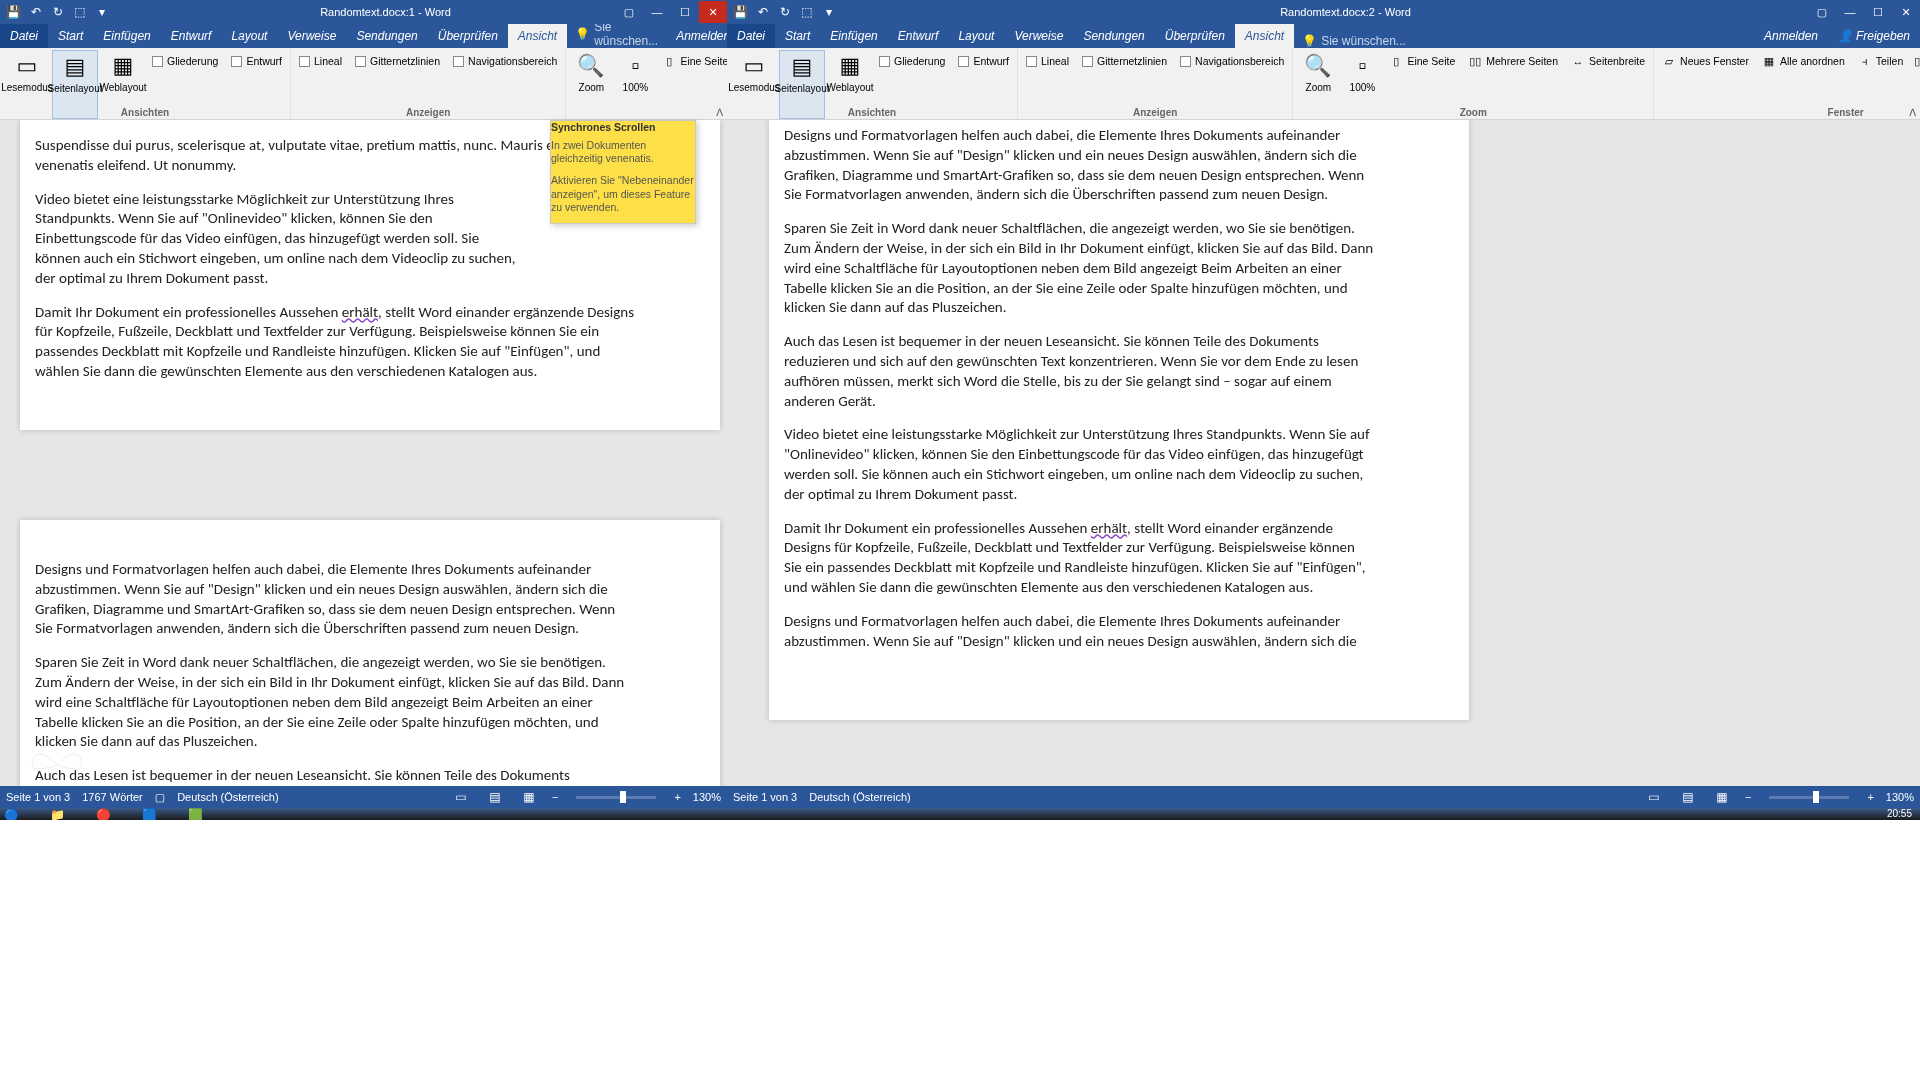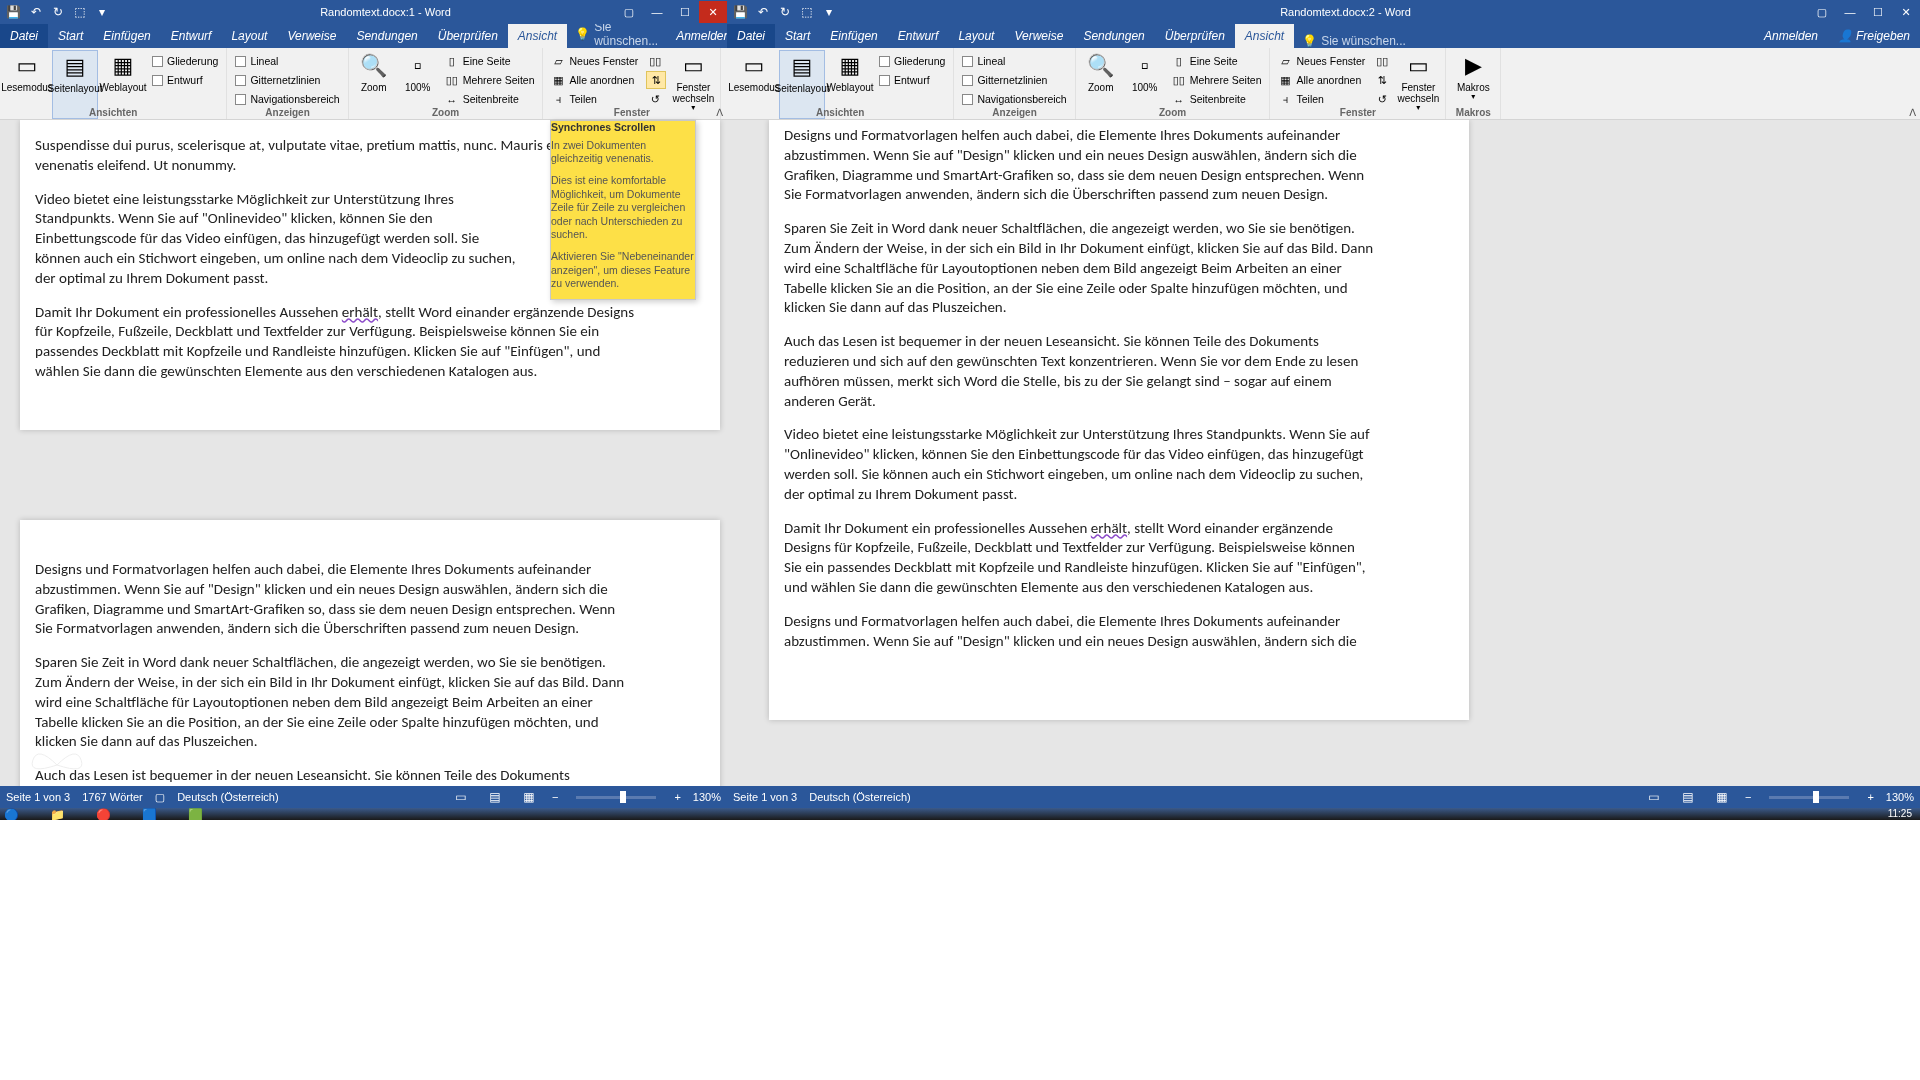--- a/index.html
+++ b/index.html
@@ -27,21 +27,21 @@
 .tell-me { color: #c8d6ea; display:flex; align-items:center; gap:4px; padding:0 8px;}
 
 
 .ribbon { height: 72px; background: #f1f1f1; border-bottom: 1px solid #d4d4d4; display: flex; position: relative; }
 .rgroup { border-right: 1px solid #e1e1e1; padding: 2px 4px 0 4px; display: flex; flex-direction: column; position: relative; height:100%; }
 .rgroup-label { font-size: 10px; color: #666; text-align: center; padding-bottom: 0; position:absolute; bottom:1px; left:0; right:0;font-weight:bold;}
 .rgroup-content { display: flex; gap: 2px; flex:1; }
 .big-btn { width: 46px; display: flex; flex-direction: column; align-items: center; justify-content:flex-start; padding: 2px 0; cursor: pointer; font-size: 10px; text-align: center; line-height: 1.1; }
 .big-btn .big-icon { width: 28px; height: 28px; margin-bottom: 2px; display:flex; align-items:center; justify-content:center; font-size:22px;}
 .big-btn.narrow{width:42px;}
-.small-stack { display: flex; flex-direction: column; gap: 1px; padding: 2px 2px; }
+.small-stack { display: flex; gap: 9px; padding: 2px 2px; }
 .small-btn { display: flex; align-items: center; gap: 4px; padding: 1px 2px; cursor: pointer; font-size: 10.5px; white-space: nowrap; height:18px;}
 .checkbox { width: 11px; height: 11px; border: 1px solid #888; display: inline-block; background:#fff;}
 .small-icon { width: 14px; height: 14px; display: inline-flex; align-items: center; justify-content: center; font-size:11px;}
 .collapse-btn { position: absolute; right: 4px; bottom: 1px; font-size: 10px; color: #555; cursor: pointer; }
 
 
 .tooltip { position: absolute; left: 550px; top: 120px; width: 146px; background: #fde047; border: 1px solid #c8c8c8; box-shadow: 2px 2px 6px rgba(0,0,0,0.2); padding: 0; font-size: 10.5px; color: #555; z-index: 100; line-height:1.3;}
 .tooltip .tt-title { font-weight: 600; color: #333; margin-bottom: 4px; }
 .tooltip p { margin-bottom: 8px; }
 
@@ -266,21 +266,20 @@
         <div class="thumb"></div>
       </div>
     <span>+</span>
     <span>130%</span>
   </div>
 </div>
 
 <div class="tooltip">
   <div class="tt-title">Synchrones Scrollen</div>
   <p>In zwei Dokumenten gleichzeitig venenatis.</p>
-  <p>Dies ist eine komfortable Möglichkeit, um Dokumente Zeile für Zeile zu vergleichen oder nach Unterschieden zu suchen.</p>
   <p>Aktivieren Sie "Nebeneinander anzeigen", um dieses Feature zu verwenden.</p>
 </div>
 
 <div class="word-window right-win">
   <div class="titlebar">
     <div class="qat">
       <span class="qat-icon">💾</span>
       <span class="qat-icon">↶</span>
       <span class="qat-icon">↻</span>
       <span class="qat-icon">⬚</span>
@@ -472,14 +471,14 @@
     </svg>
 </div>
 
 <div style="position:absolute;left:0;top:808px;width:1920px;height:260px;background:#fff"></div>
 <div class="taskbar" style="top:808px;bottom:auto;">
   <div class="tb-item">🔵</div>
   <div class="tb-item">📁</div>
   <div class="tb-item">🔴</div>
   <div class="tb-item">🟦</div>
   <div class="tb-item">🟩</div>
-  <div class="time">11:25</div>
+  <div class="time">20:55</div>
 </div>
 
 </body></html>

